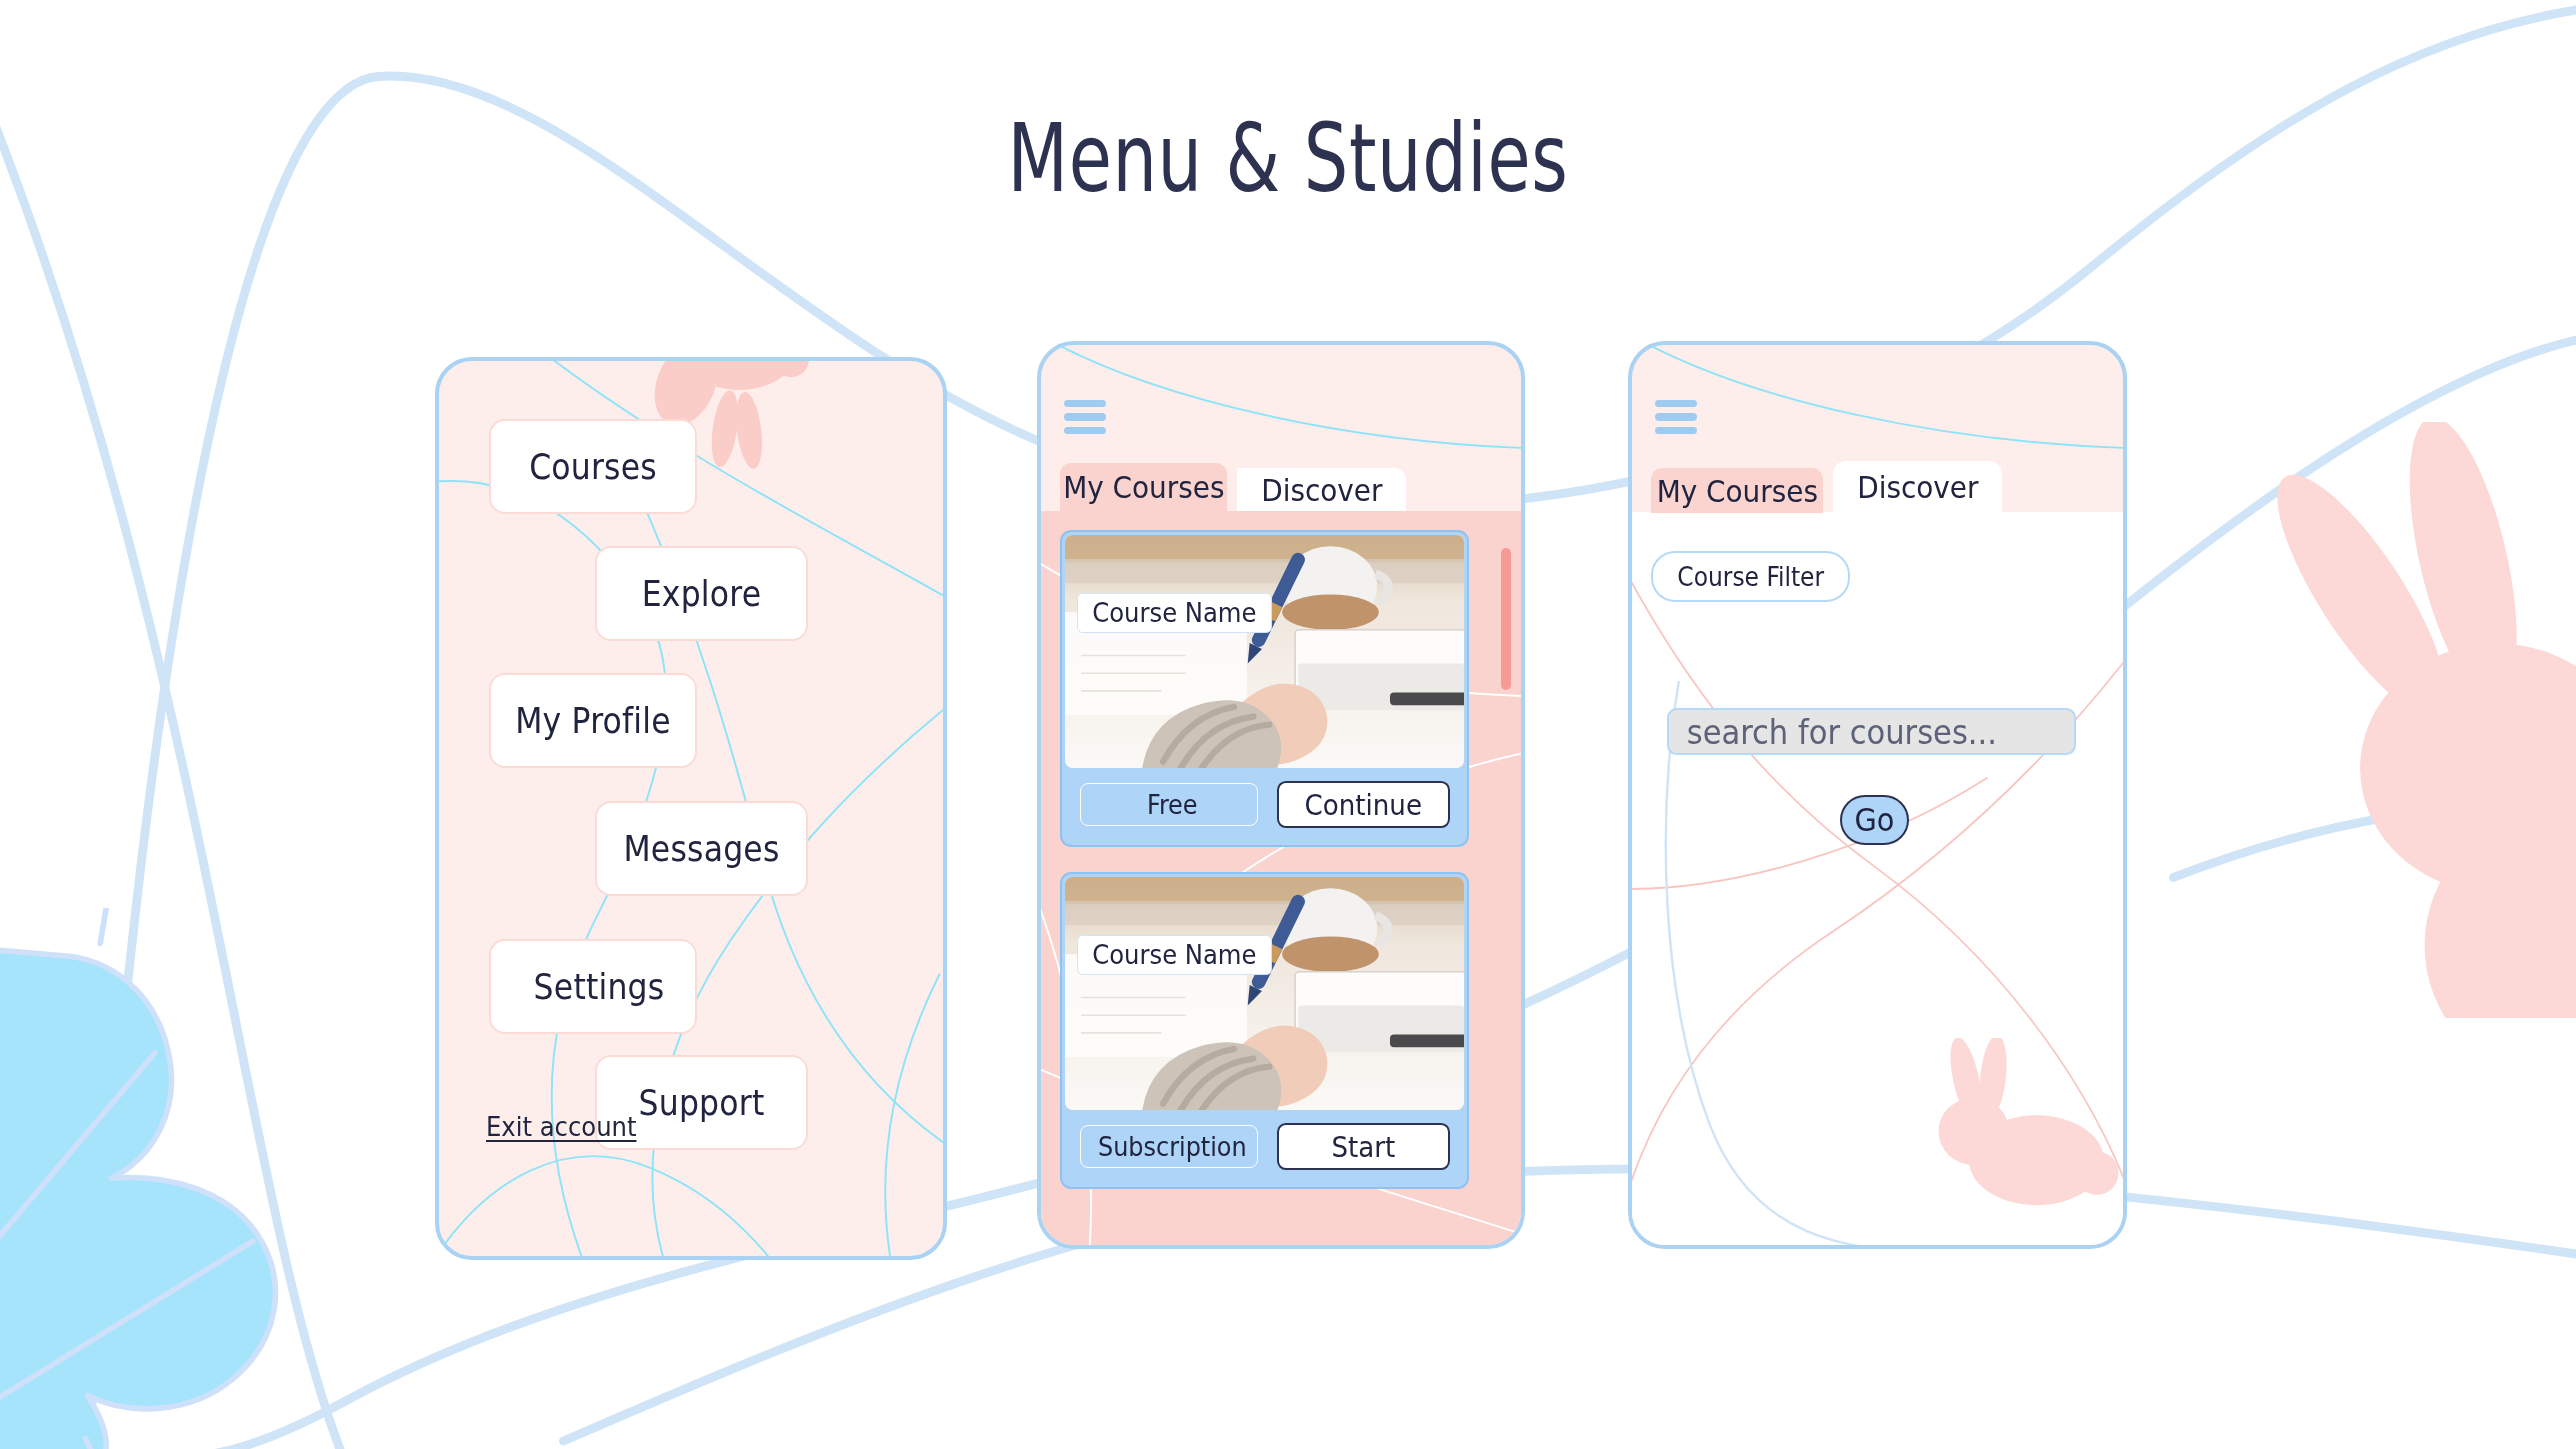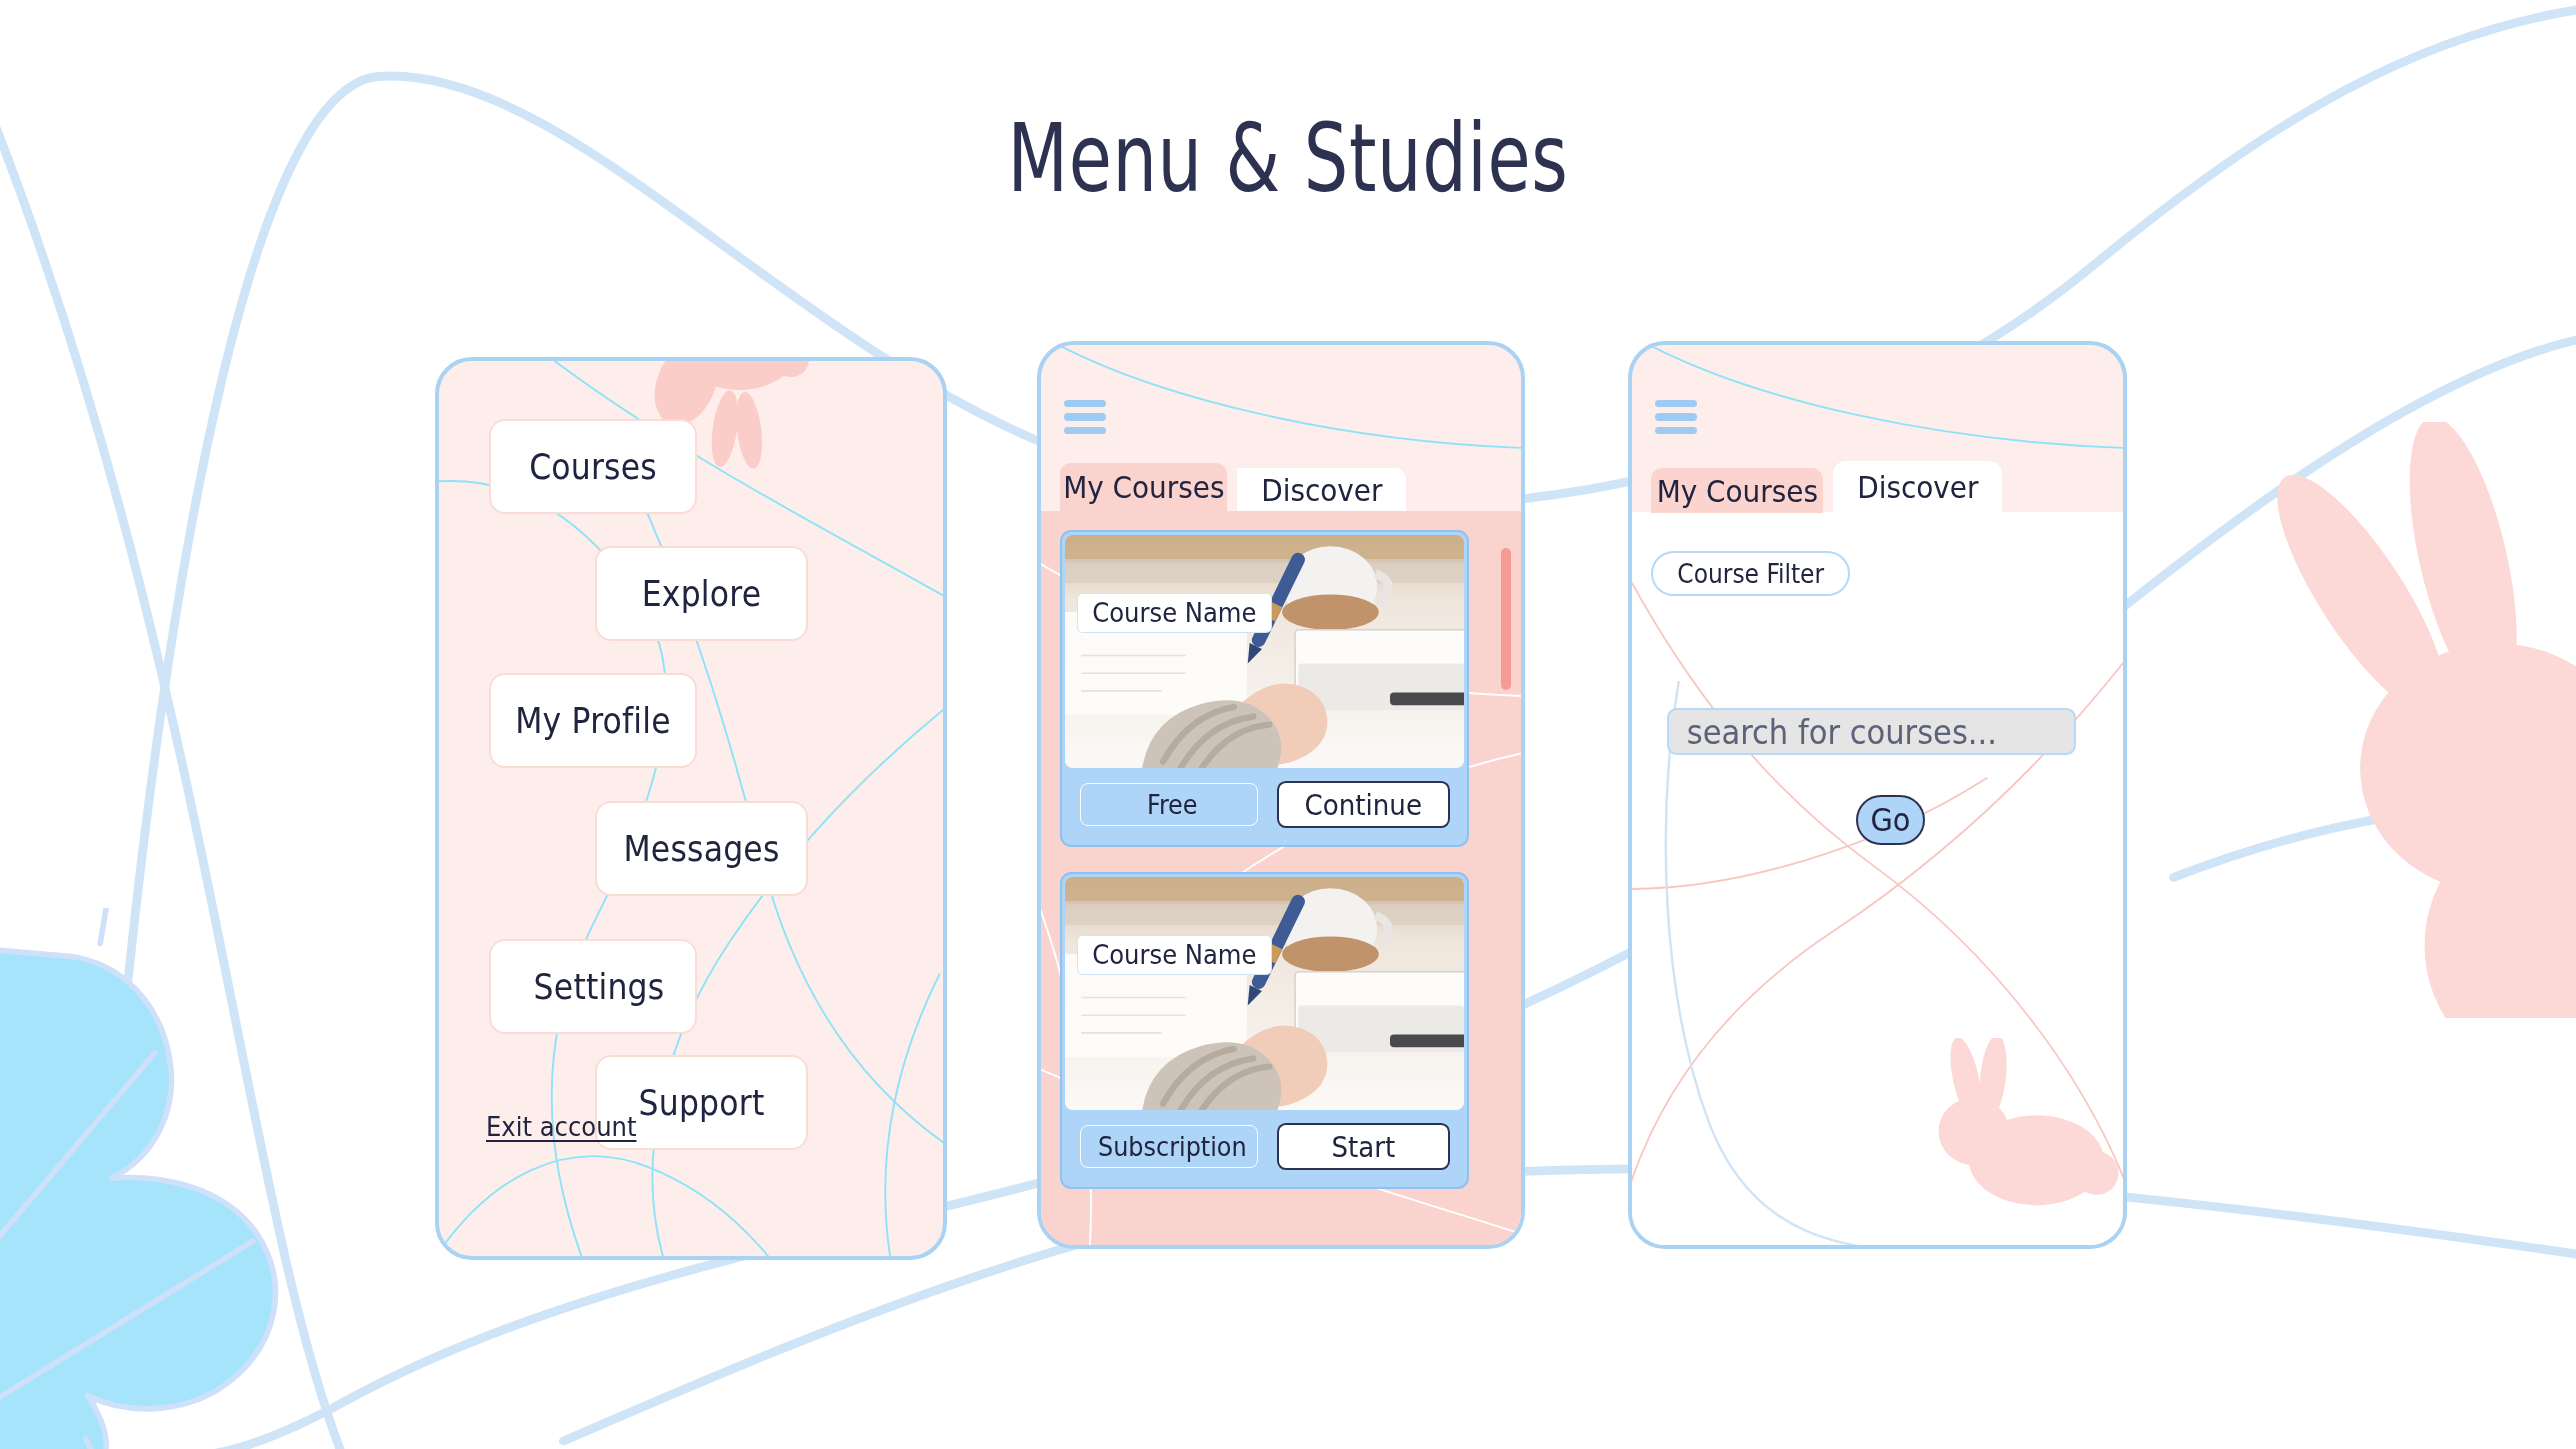--- a/index.html
+++ b/index.html
@@ -321,21 +321,21 @@
   }
   #p3-content .content-deco {
     position: absolute; inset: 0; width: 100%; height: 100%;
     pointer-events: none;
   }
 
   #course-filter {
     position: absolute;
     left: 19.3px;
     top: 39px;
-    height: 45px;
+    height: 51px;
     padding: 5px 24px;
     background: #ffffff;
     border: 2.4px solid #b5d9f6;
     border-radius: 24px;
     display: flex;
     align-items: center;
     font-size: 26px;
     color: #20243f;
     font-family: "DejaVu Sans Condensed", "Liberation Sans Narrow", "Liberation Sans", sans-serif;
     z-index: 7;
@@ -357,21 +357,21 @@
     color: #5d6278;
     display: flex;
     align-items: center;
     font-family: "DejaVu Sans Condensed", "Liberation Sans Narrow", "Liberation Sans", sans-serif;
     z-index: 7;
     white-space: nowrap;
   }
 
   #go-button {
     position: absolute;
-    left: 224px;
+    left: 208px;
     top: 283px;
     width: 69px;
     height: 50px;
     background: #aed4f8;
     border: 2.4px solid #2d3250;
     border-radius: 26px;
     display: flex;
     align-items: center;
     justify-content: center;
     font-size: 32px;

